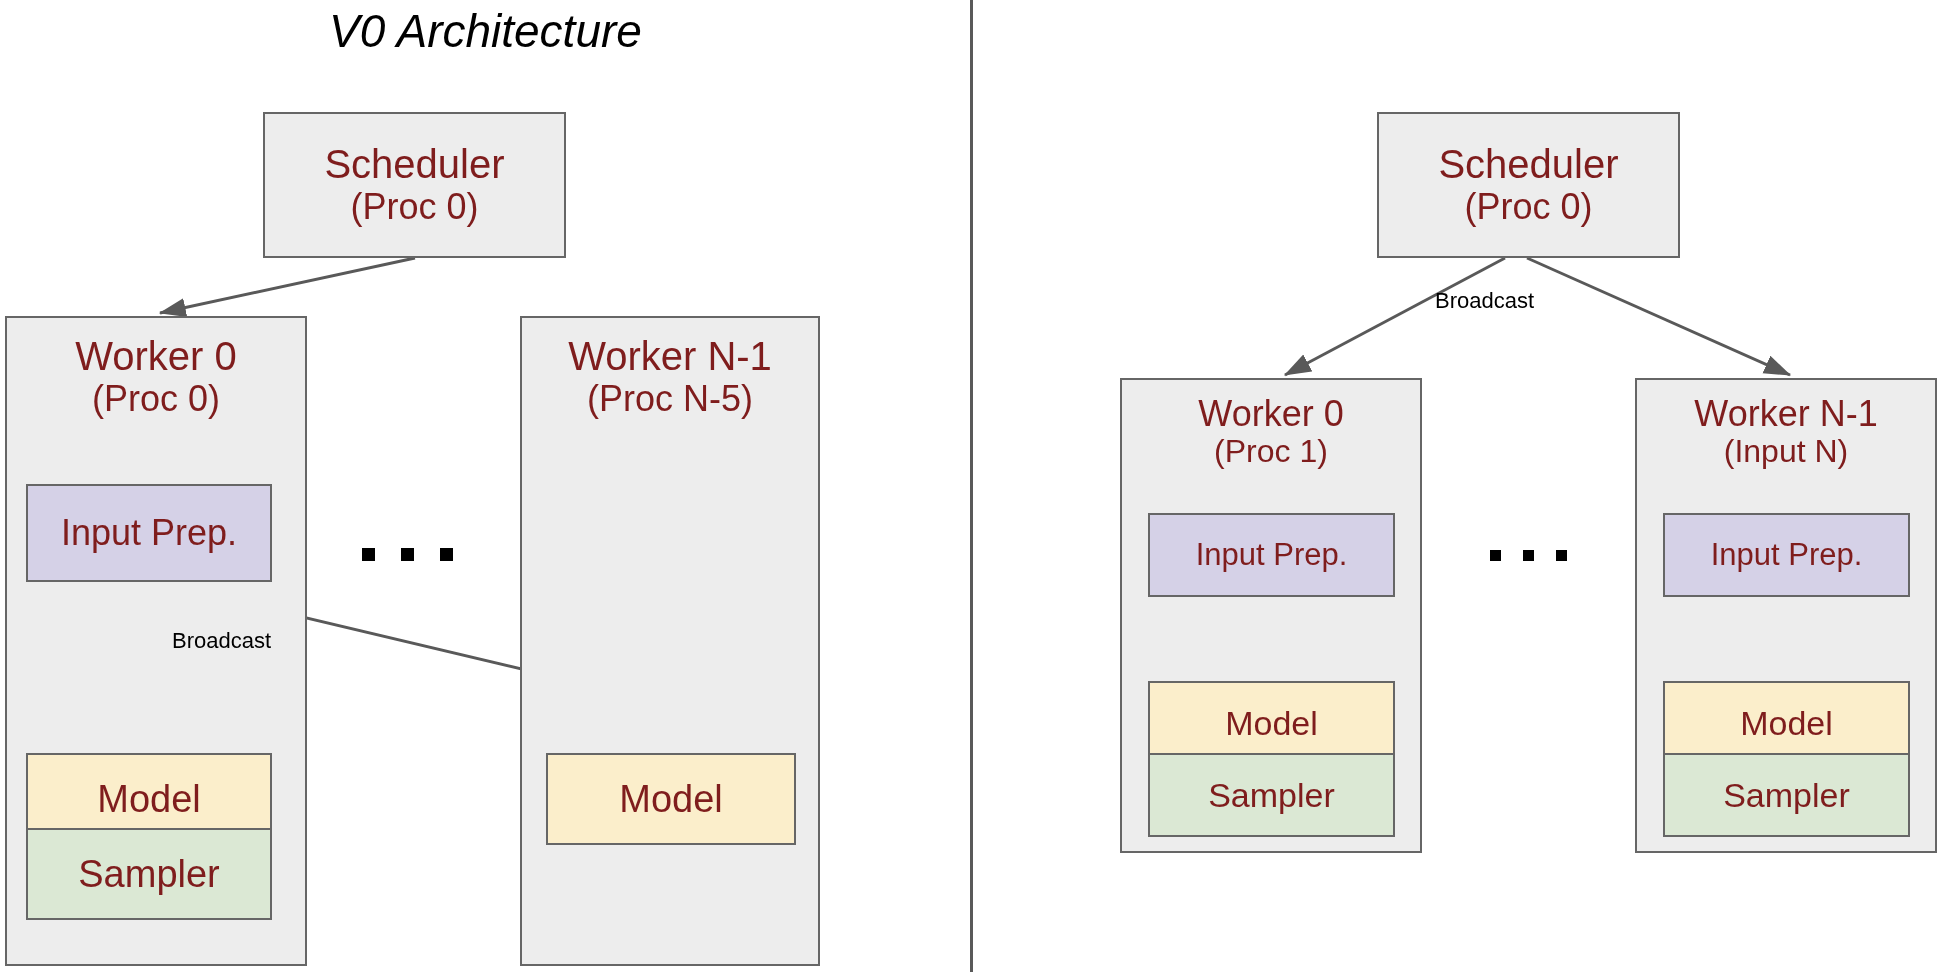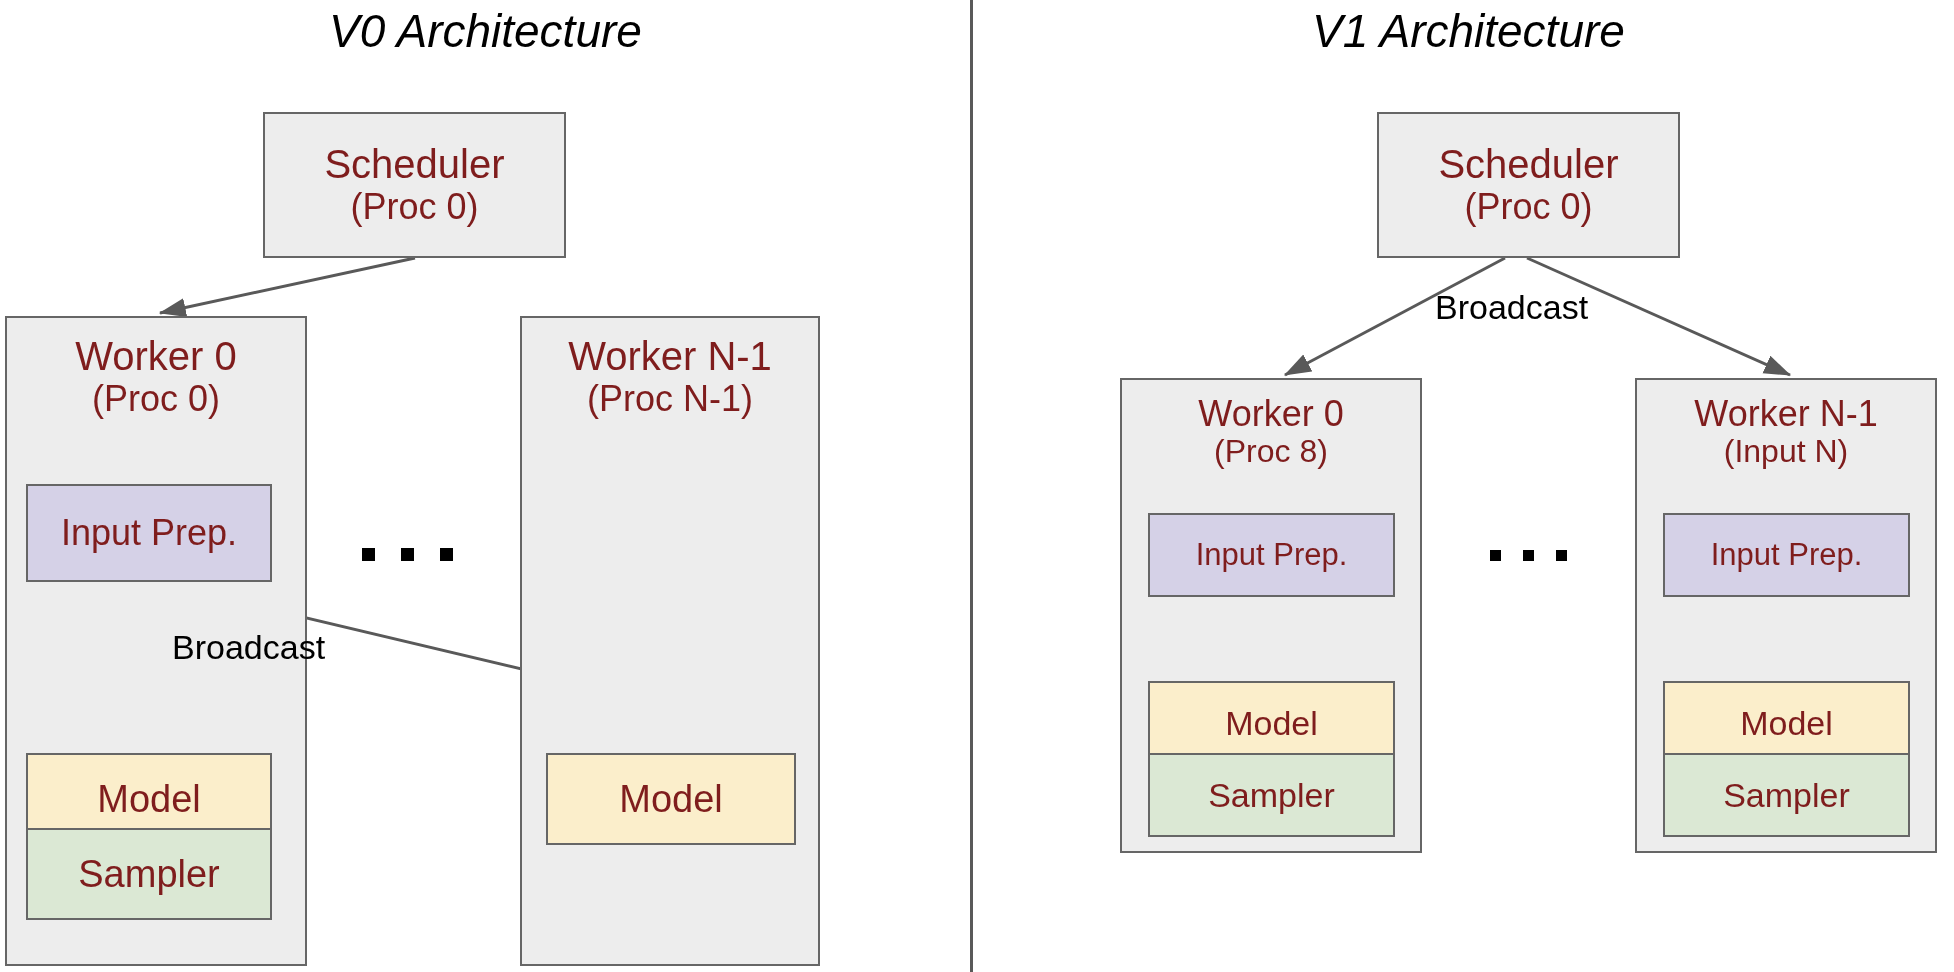--- a/index.html
+++ b/index.html
@@ -58,21 +58,21 @@
   .t-subS    { font-size: 32px; }
   .t-sub     { font-size: 36px; }
 
   
   .node-center {
     justify-content: center;
   }
 
   
   .edge-label {
-    font-size: 34px;
+    font-size: 22px;
     color: #000000;
     white-space: nowrap;
     line-height: 1;
   }
 
   
   .dots {
     display: flex;
     align-items: center;
     gap: 26px;
@@ -146,41 +146,40 @@
   <div class="abs edge-label" style="left:172px; top:630px;">Broadcast</div>
 
   <div class="abs dots" style="left:362px; top:548px;">
     <span class="dot"></span>
     <span class="dot"></span>
     <span class="dot"></span>
   </div>
 
   <div class="abs node node-gray" style="left:520px; top:316px; width:300px; height:650px; padding-top:16px;">
     <div class="node-line t-worker">Worker N-1</div>
-    <div class="node-line t-sub">(Proc N-1)</div>
+    <div class="node-line t-sub">(Proc N-5)</div>
   </div>
 
   <div class="abs node node-yellow node-center" style="left:546px; top:705px; width:250px; height:92px;">
     <div class="node-line" style="font-size:38px;">Model</div>
   </div>
 
   <div class="abs divider" style="left:970px; top:0px; height:972px;"></div>
 
-  <div class="abs panel-title" style="left:983px; top:8px; width:971px;">V1 Architecture</div>
 
   <div class="abs node node-gray node-center" style="left:1377px; top:112px; width:303px; height:146px;">
     <div class="node-line t-sched">Scheduler</div>
     <div class="node-line t-sub">(Proc 0)</div>
   </div>
 
   <div class="abs edge-label" style="left:1435px; top:290px;">Broadcast</div>
 
   <div class="abs node node-gray" style="left:1120px; top:378px; width:302px; height:475px; padding-top:14px;">
     <div class="node-line t-workerS">Worker 0</div>
-    <div class="node-line t-subS">(Proc 8)</div>
+    <div class="node-line t-subS">(Proc 1)</div>
   </div>
 
   <div class="abs node node-purple node-center" style="left:1148px; top:513px; width:247px; height:84px;">
     <div class="node-line" style="font-size:31px;">Input Prep.</div>
   </div>
 
   <div class="abs node node-yellow node-center" style="left:1148px; top:633px; width:247px; height:84px;">
     <div class="node-line" style="font-size:34px;">Model</div>
   </div>
 

